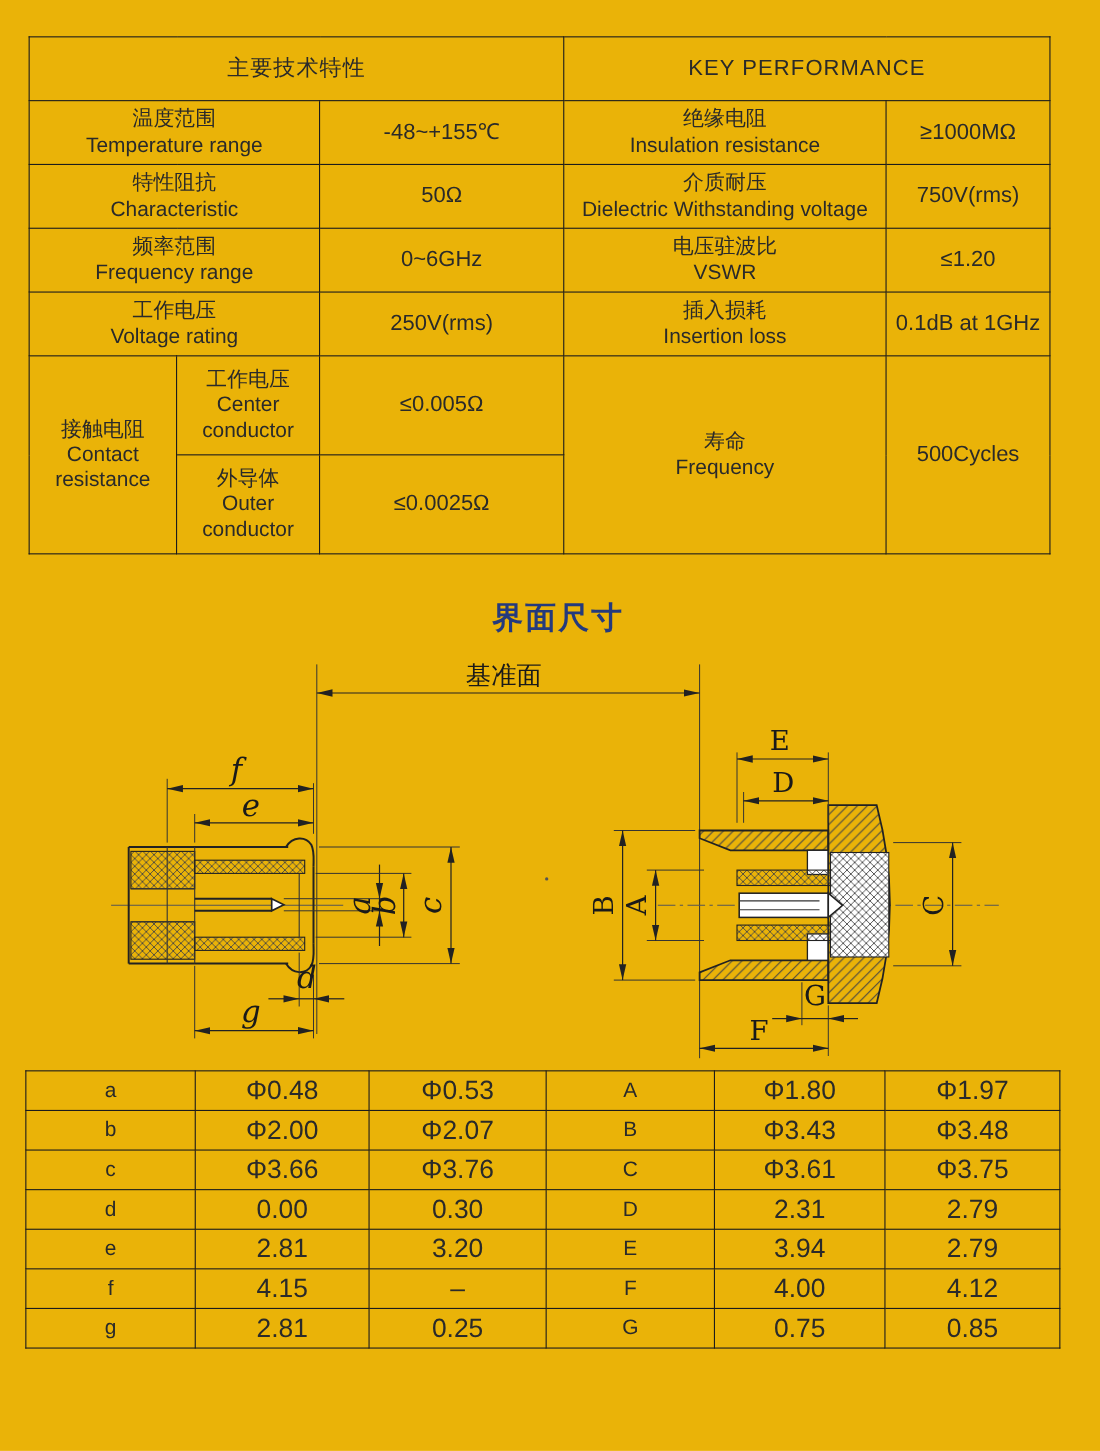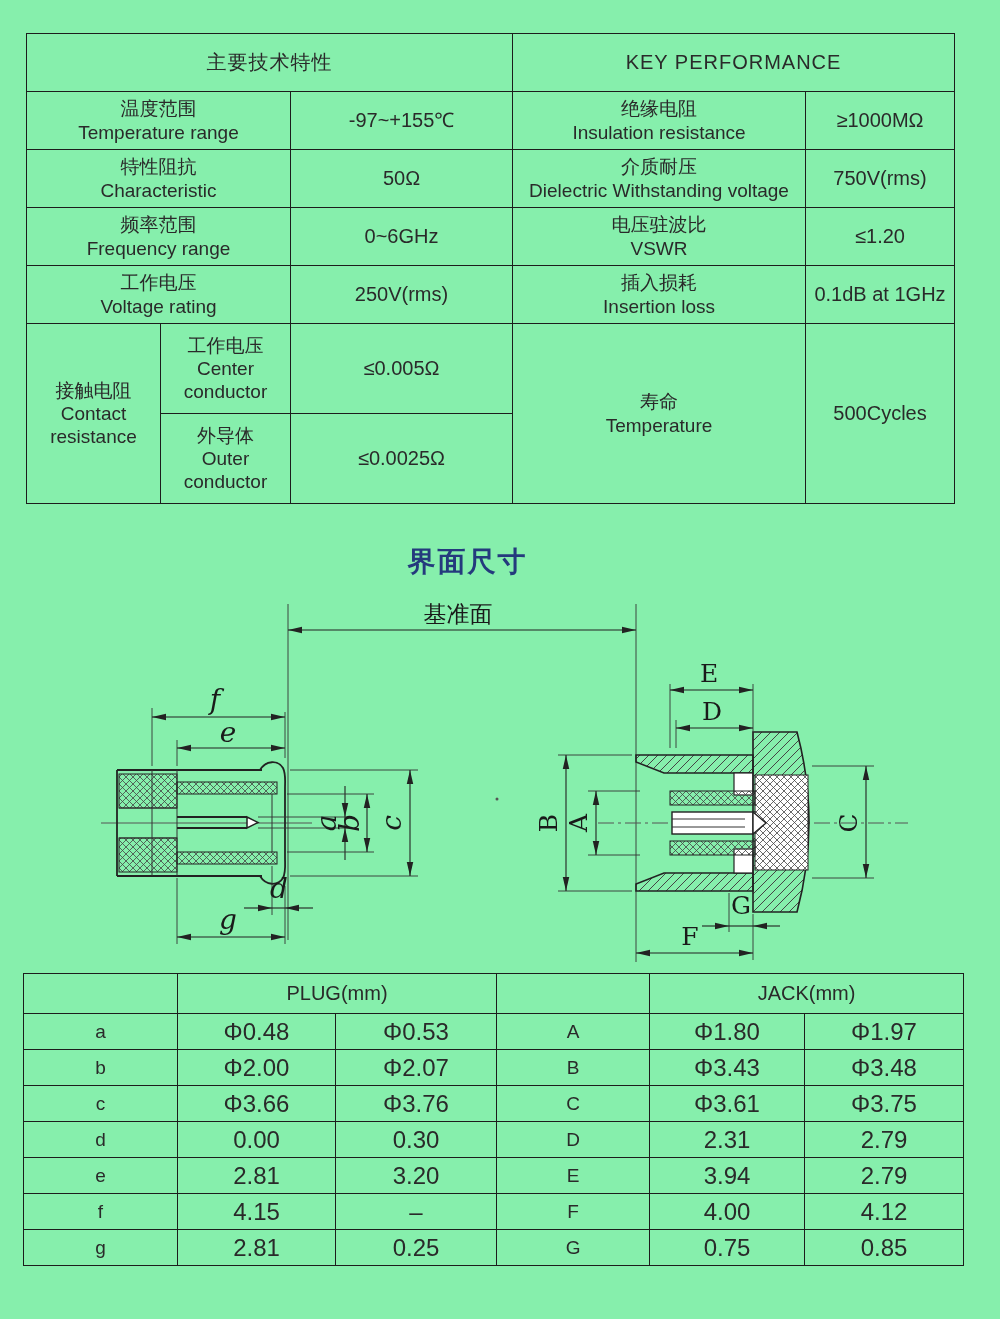--- a/index.html
+++ b/index.html
@@ -1,16 +1,16 @@
 <!DOCTYPE html>
 <html><head>
 <meta charset="utf-8">
 <style>
   html,body{margin:0;padding:0;background:#ffffff;}
-  #page{position:relative;width:1000px;height:1319px;background:#86efac;
+  #page{position:relative;width:1000px;height:1319px;background:#eab308;
         font-family:"Liberation Sans",sans-serif;color:#2a2a2a;overflow:hidden;}
   table{border-collapse:collapse;table-layout:fixed;}
   td{border:1.5px solid #1c1c1c;text-align:center;vertical-align:middle;
      padding:2px 3px;overflow:hidden;}
   .spec{position:absolute;left:26px;top:33px;width:928px;}
   .spec td{font-size:19px;line-height:1.22;}
   .spec .hd{font-size:20px;letter-spacing:1px;}
   .spec .val{font-size:20px;}
   .h58{height:58px;}
   .h90{height:90px;}
@@ -50,21 +50,21 @@
     <tbody>
         <tr class="h58">
       <td colspan="3" class="hd">主要技术特性</td>
       <td colspan="2" class="hd">KEY PERFORMANCE</td>
     </tr>
     <tr class="h58">
       <td colspan="2">
         <span class="cn">温度范围</span>
         <span class="en">Temperature range</span>
       </td>
-      <td class="val">-97~+155℃</td>
+      <td class="val">-48~+155℃</td>
       <td>
         <span class="cn">绝缘电阻</span>
         <span class="en">Insulation resistance</span>
       </td>
       <td class="val">≥1000MΩ</td>
     </tr>
     <tr class="h58">
       <td colspan="2">
         <span class="cn">特性阻抗</span>
         <span class="en">Characteristic</span>
@@ -105,35 +105,35 @@
         <span class="cn">接触电阻</span>
         <span class="en">Contact resistance</span>
       </td>
       <td>
         <span class="cn">工作电压</span>
         <span class="en">Center conductor</span>
       </td>
       <td class="val">≤0.005Ω</td>
       <td rowspan="2">
         <span class="cn">寿命</span>
-        <span class="en">Temperature</span>
+        <span class="en">Frequency</span>
       </td>
       <td rowspan="2" class="val">500Cycles</td>
     </tr>
     <tr class="h90">
       <td>
         <span class="cn">外导体</span>
         <span class="en">Outer conductor</span>
       </td>
       <td class="val">≤0.0025Ω</td>
     </tr>
   </tbody>
     </table>
 
-  <div id="section-title" style="color: rgb(36, 58, 125);">界面尺寸</div>
+  <div id="section-title" style="color: rgb(36, 58, 125); padding-left: 40px;">界面尺寸</div>
 
   <svg id="drawing" width="1000" height="385" viewBox="0 585 1000 385" xmlns="http://www.w3.org/2000/svg">
     <defs>
       <pattern id="xh" width="7" height="7" patternUnits="userSpaceOnUse">
         <path d="M0 0L7 7M7 0L0 7" stroke="#444" stroke-width="0.8"></path>
       </pattern>
       <pattern id="dh" width="9" height="9" patternUnits="userSpaceOnUse">
         <path d="M-1 10L10 -1M-1 1L1 -1M8 10L10 8" stroke="#444" stroke-width="1"></path>
       </pattern>
       <marker id="arr" markerWidth="14" markerHeight="8" refX="13" refY="4" orient="auto-start-reverse">
@@ -279,26 +279,20 @@
   <table class="dimtab">
     <colgroup>
         <col style="width:154px">
         <col style="width:158px">
         <col style="width:161px">
         <col style="width:153px">
         <col style="width:155px">
         <col style="width:159px">
       </colgroup>
     <tbody>
-        <tr class="th40">
-      <td></td>
-      <td colspan="2" class="hd">PLUG(mm)</td>
-      <td></td>
-      <td colspan="2" class="hd">JACK(mm)</td>
-    </tr>
     <tr class="tr36">
       <td>a</td>
       <td class="val">Φ0.48</td>
       <td class="val">Φ0.53</td>
       <td>A</td>
       <td class="val">Φ1.80</td>
       <td class="val">Φ1.97</td>
     </tr>
     <tr class="tr36">
       <td>b</td>

